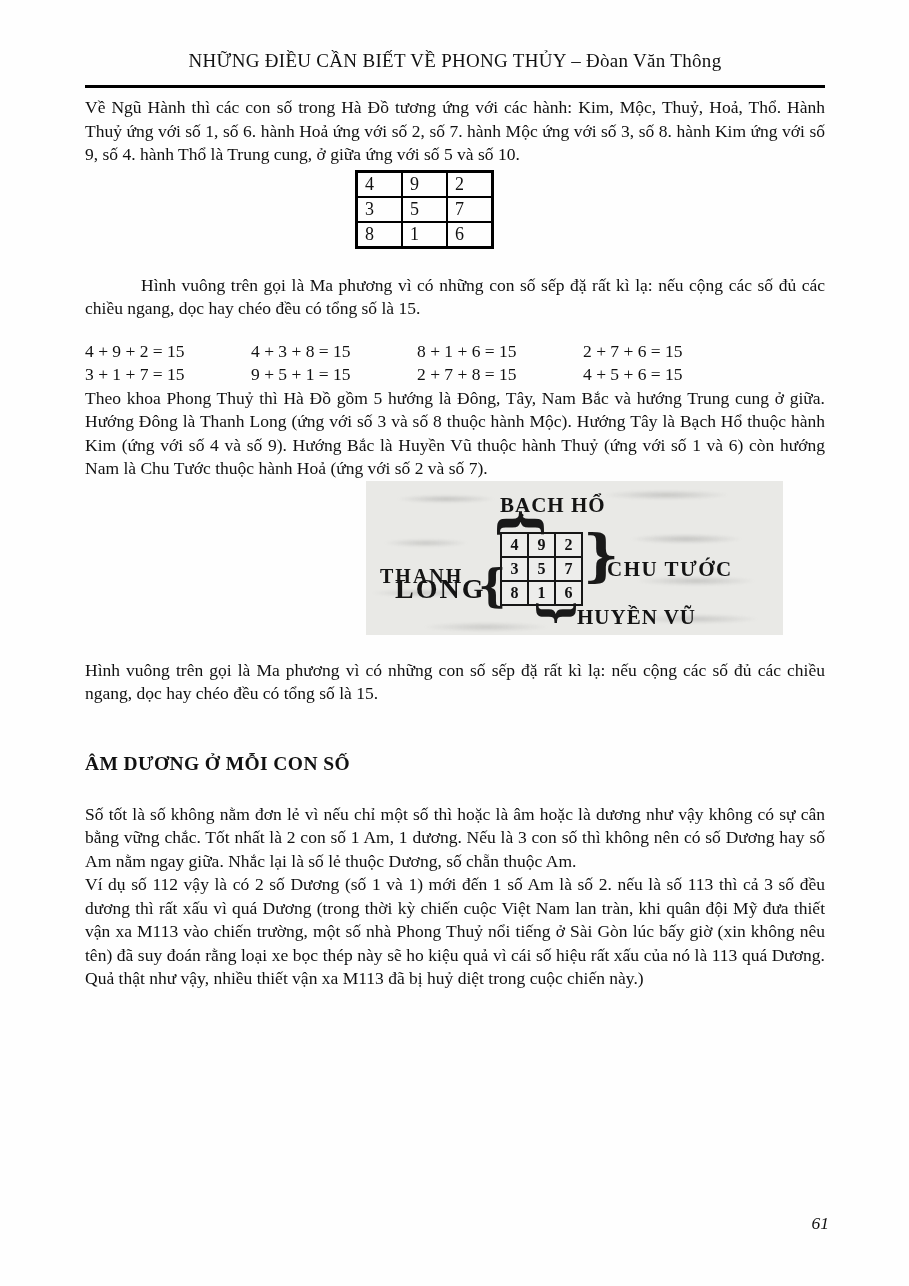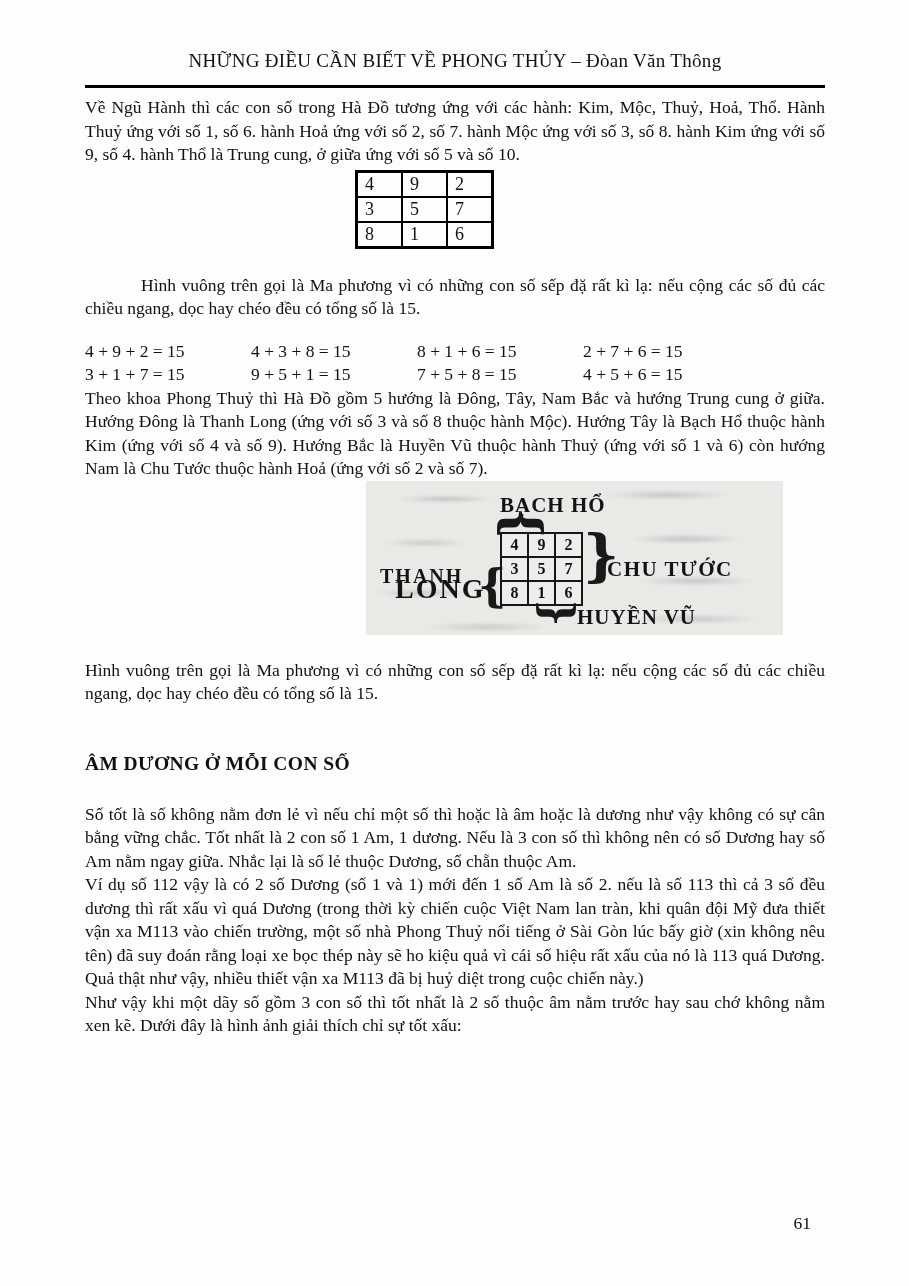--- a/index.html
+++ b/index.html
@@ -115,22 +115,23 @@
   }
   p.repeat{margin-top:24px;}
   h2.section{
     margin:47px 0 16px 0;
     font-size:19.5px;font-weight:bold;
     letter-spacing:.4px;
   }
   .section-body p:first-child{margin-top:28px;}
   .page-number{
     position:absolute;
-    right:98px;bottom:52px;
+    right:80px;bottom:52px;
     font-size:17.5px;
+    font-style:italic;
   }
 </style>
 </head>
 <body>
 
 <div class="page">
 
   <div class="running-head">NHỮNG ĐIỀU CẦN BIẾT VỀ PHONG THỦY – Đòan Văn Thông</div>
   <div class="head-rule"></div>
 
@@ -161,21 +162,21 @@
   <div class="equations">
     <div class="eq-row">
       <span class="eq">4 + 9 + 2 = 15</span>
       <span class="eq">4 + 3 + 8 = 15</span>
       <span class="eq">8 + 1 + 6 = 15</span>
       <span class="eq">2 + 7 + 6 = 15</span>
     </div>
     <div class="eq-row">
       <span class="eq">3 + 1 + 7 = 15</span>
       <span class="eq">9 + 5 + 1 = 15</span>
-      <span class="eq">7 + 5 + 8 = 15</span>
+      <span class="eq">2 + 7 + 8 = 15</span>
       <span class="eq">4 + 5 + 6 = 15</span>
     </div>
   </div>
 
   <p class="body">Theo khoa Phong Thuỷ thì Hà Đồ gồm 5 hướng là Đông, Tây, Nam Bắc và hướng Trung cung ở giữa. Hướng Đông là Thanh Long (ứng với số 3 và số 8 thuộc hành Mộc). Hướng Tây là Bạch Hổ thuộc hành Kim (ứng với số 4 và số 9). Hướng Bắc là Huyền Vũ thuộc hành Thuỷ (ứng với số 1 và 6) còn hướng Nam là Chu Tước thuộc hành Hoả (ứng với số 2 và số 7).</p>
 
   <div class="figure">
     <div class="noise"></div>
 
     <span class="fig-label lbl-bachho">BẠCH HỔ</span>
@@ -212,18 +213,17 @@
     <span class="fig-label lbl-huyenvu">HUYỀN VŨ</span>
   </div>
 
   <p class="body repeat">Hình vuông trên gọi là Ma phương vì có những con số sếp đặ rất kì lạ: nếu cộng các số đủ các chiều ngang, dọc hay chéo đều có tổng số là 15.</p>
 
   <h2 class="section">ÂM DƯƠNG Ở MỖI CON SỐ</h2>
 
   <div class="section-body">
     <p class="body">Số tốt là số không nằm đơn lẻ vì nếu chỉ một số thì hoặc là âm hoặc là dương như vậy không có sự cân bằng vững chắc. Tốt nhất là 2 con số 1 Am, 1 dương. Nếu là 3 con số thì không nên có số Dương hay số Am nằm ngay giữa. Nhắc lại là số lẻ thuộc Dương, số chẵn thuộc Am.</p>
     <p class="body">Ví dụ số 112 vậy là có 2 số Dương (số 1 và 1) mới đến 1 số Am là số 2. nếu là số 113 thì cả 3 số đều dương thì rất  xấu vì quá Dương (trong thời kỳ chiến cuộc Việt Nam lan tràn, khi quân đội Mỹ đưa thiết vận xa M113 vào chiến trường, một số nhà Phong Thuỷ nổi tiếng ở Sài Gòn lúc bấy giờ (xin không nêu tên) đã suy đoán rằng loại xe bọc thép này sẽ ho kiệu quả vì cái số hiệu rất xấu của nó là 113 quá Dương. Quả thật như vậy, nhiều thiết vận xa M113 đã bị huỷ diệt trong cuộc chiến này.)</p>
-    <p class="body">Như vậy khi một dãy số gồm 3 con số thì tốt nhất là 2 số thuộc âm nằm trước hay sau chớ không nằm xen kẽ. Dưới đây là hình ảnh giải thích chỉ sự tốt xấu:</p>
   </div>
 
   <div class="page-number">61</div>
 
 </div>
 
 </body></html>

